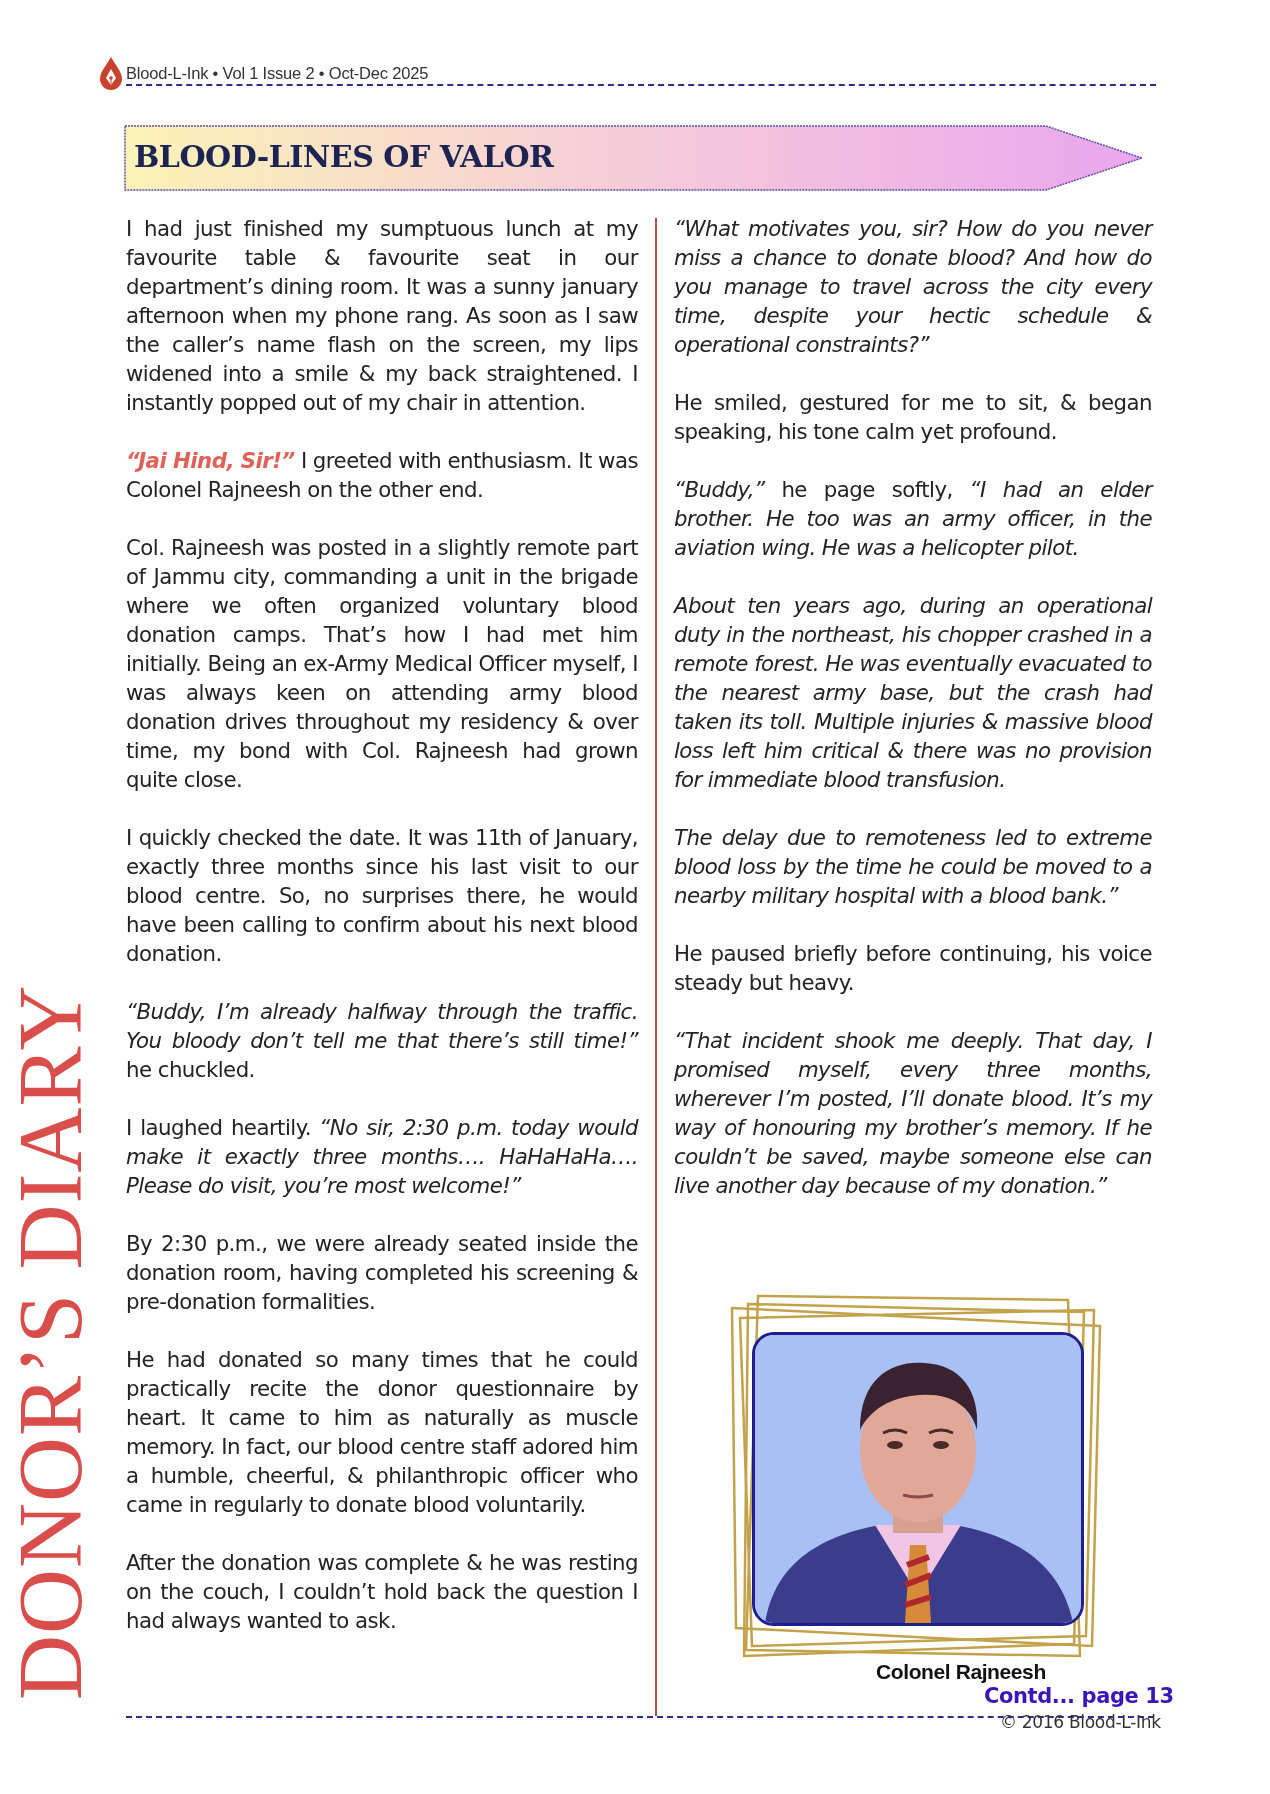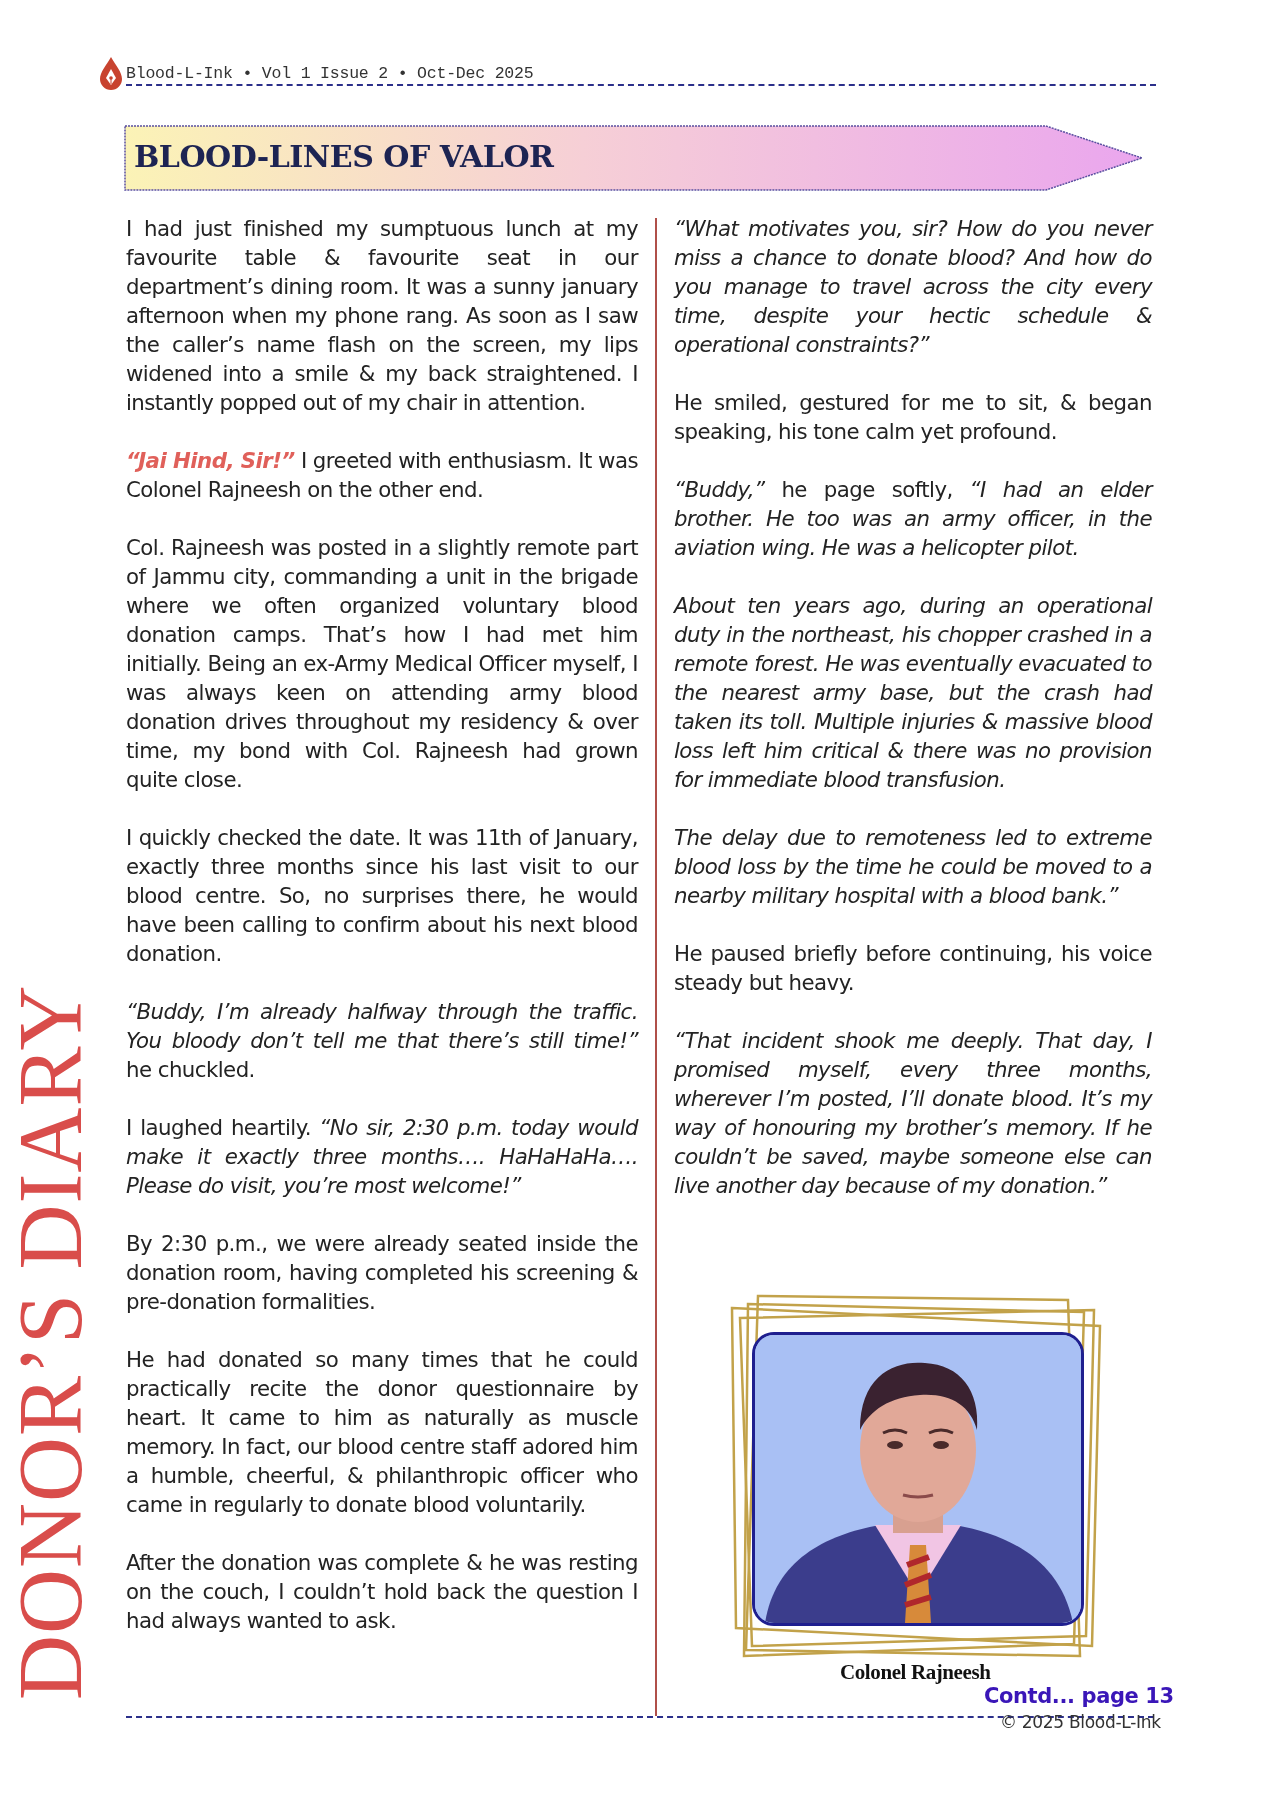--- a/index.html
+++ b/index.html
@@ -3,21 +3,21 @@
 <meta charset="utf-8">
 <style>
   html, body { margin: 0; padding: 0; background: #ffffff; }
   body { width: 1270px; height: 1794px; position: relative; overflow: hidden;
          font-family: "Liberation Sans", "DejaVu Sans", sans-serif; color: #222; }
 
   
   .masthead { position: absolute; left: 96px; top: 54px; width: 1060px; height: 34px; }
   .masthead .drop { position: absolute; left: 2px; top: 2px; width: 26px; height: 34px; }
   .masthead .meta { position: absolute; left: 30px; top: 10px; font-size: 16.5px; color: #333;
-                    font-family: Liberation Mono, monospace; letter-spacing: -0.2px; }
+                    font-family: Liberation Sans, sans-serif; letter-spacing: -0.2px; }
   .masthead .rule { position: absolute; left: 30px; right: 0; top: 30px; border-top: 2px dashed #2b2f8a; }
 
   
   .banner { position: absolute; left: 124px; top: 124px; width: 1020px; height: 68px; }
   .banner svg { position: absolute; left: 0; top: 0; }
   .banner .title { position: absolute; left: 10px; top: 15px; font-family: "DejaVu Serif", "Liberation Serif", serif;
                    font-weight: bold; font-size: 30px; color: #1d2453; letter-spacing: -0.5px; }
   .vlabel-wrap { position: absolute; left: 6px; top: 1030px; width: 100px; height: 670px; }
   .vlabel-wrap span { position: absolute; left: 0; top: 670px; transform-origin: 0 0; transform: rotate(-90deg);
                       font-family: "Liberation Serif", "DejaVu Serif", serif; color: #d94d4b;
@@ -32,22 +32,22 @@
   .it { font-style: italic; margin-top: 24px; }
   .jai { color: #e0605a; font-weight: bold; font-style: italic; }
 
   .divider { position: absolute; left: 655px; top: 218px; width: 2px; height: 1498px; background: #b0504a; }
 
   
   .photo-area { position: absolute; left: 728px; top: 1284px; width: 378px; height: 386px; }
   .photo-area svg.frame { position: absolute; left: 0; top: 0; }
   .photo { position: absolute; left: 24px; top: 48px; width: 326px; height: 288px; border-radius: 22px;
            border: 3px solid #1f1f8f; overflow: hidden; background: #a9c0f6; }
-  .caption { position: absolute; left: 840px; top: 1660px; font-weight: bold; font-size: 21px; color: #111;
-             font-family: Liberation Serif, serif; letter-spacing: -0.4px; }
+  .caption { position: absolute; left: 876px; top: 1660px; font-weight: bold; font-size: 21px; color: #111;
+             font-family: Liberation Sans, sans-serif; letter-spacing: -0.4px; }
 
   
   .contd { position: absolute; left: 984px; top: 1684px; font-weight: bold; font-size: 21px; color: #3a16b8;
            font-family: "DejaVu Sans", sans-serif; letter-spacing: -0.4px; text-align: right; }
   .foot-rule { position: absolute; left: 126px; top: 1716px; width: 1028px; border-top: 2px dashed #2b2f8a; }
   .copyright { position: absolute; left: 1000px; top: 1712px; font-size: 17px; color: #333;
                font-family: "DejaVu Sans", sans-serif; letter-spacing: -0.3px; }
 </style>
 </head>
 <body>
@@ -136,13 +136,13 @@
       <path d="M128 98 Q140 92 152 98 M174 98 Q186 92 198 98" stroke="#4a2a2a" stroke-width="3" fill="none"></path>
 
       <path d="M148 160 Q163 164 178 160" stroke="#8a4a4a" stroke-width="3" fill="none"></path>
     </svg>
   </div>
 </div>
 <div class="caption">Colonel Rajneesh</div>
 
 <div class="contd">Contd... page 13</div>
 <div class="foot-rule"></div>
-<div class="copyright">© 2025 Blood-L-Ink</div>
+<div class="copyright">© 2016 Blood-L-Ink</div>
 
 </body></html>

